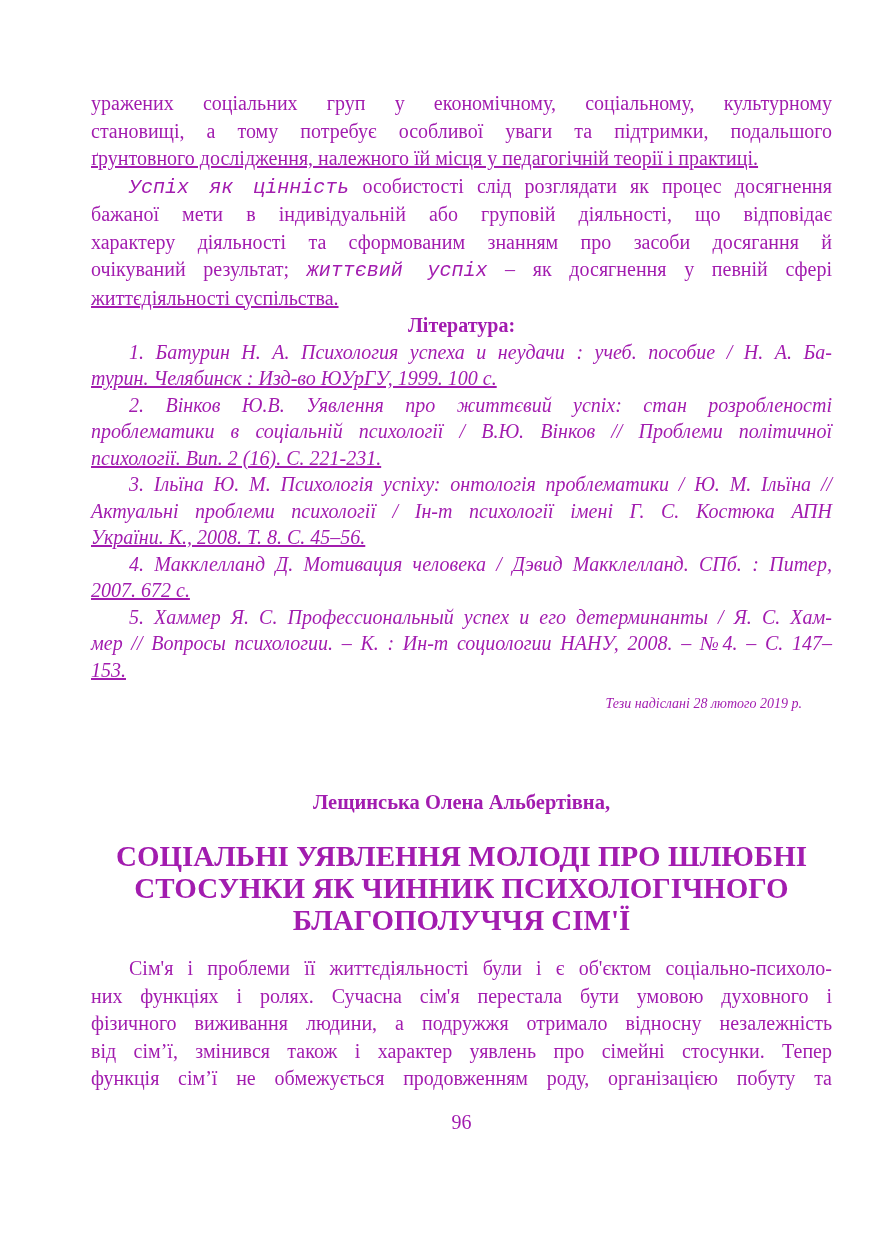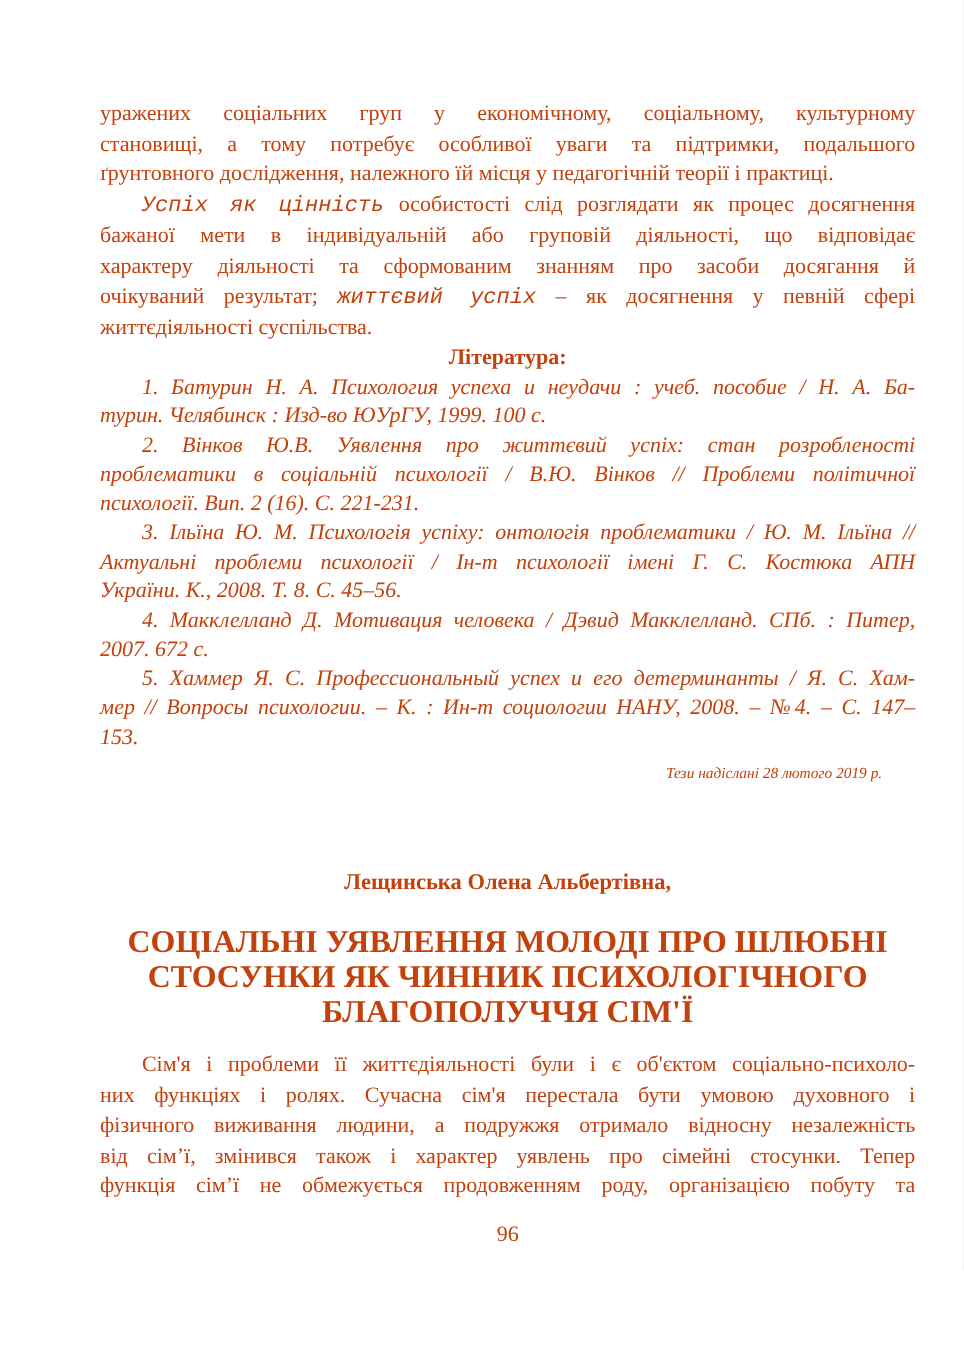--- a/index.html
+++ b/index.html
@@ -6,21 +6,21 @@
     margin: 0;
     padding: 0;
     background: #e8e8e8;
   }
   .page {
     position: relative;
     width: 876px;
     height: 1240px;
     margin: 0 auto;
     background: #ffffff;
-    color: #c2410c;
+    color: #a21caf;
     font-family: "Liberation Serif", "DejaVu Serif", serif;
     overflow: hidden;
   }
   .content {
     position: absolute;
     left: 91px;
     top: 90px;
     width: 741px;
   }
   
@@ -28,20 +28,21 @@
     font-size: 20px;
     line-height: 27.5px;
     text-align: justify;
     text-align-last: justify;
     text-justify: inter-word;
     white-space: normal;
   }
   .line.end {
     text-align: center;
     text-align-last: left;
+    text-decoration: underline;
   }
   .line.ind {
     text-indent: 38px;
   }
   .refs-block .line,
   .lit-heading {
     line-height: 26.5px;
   }
   .refs-block .line {
     font-style: italic;

